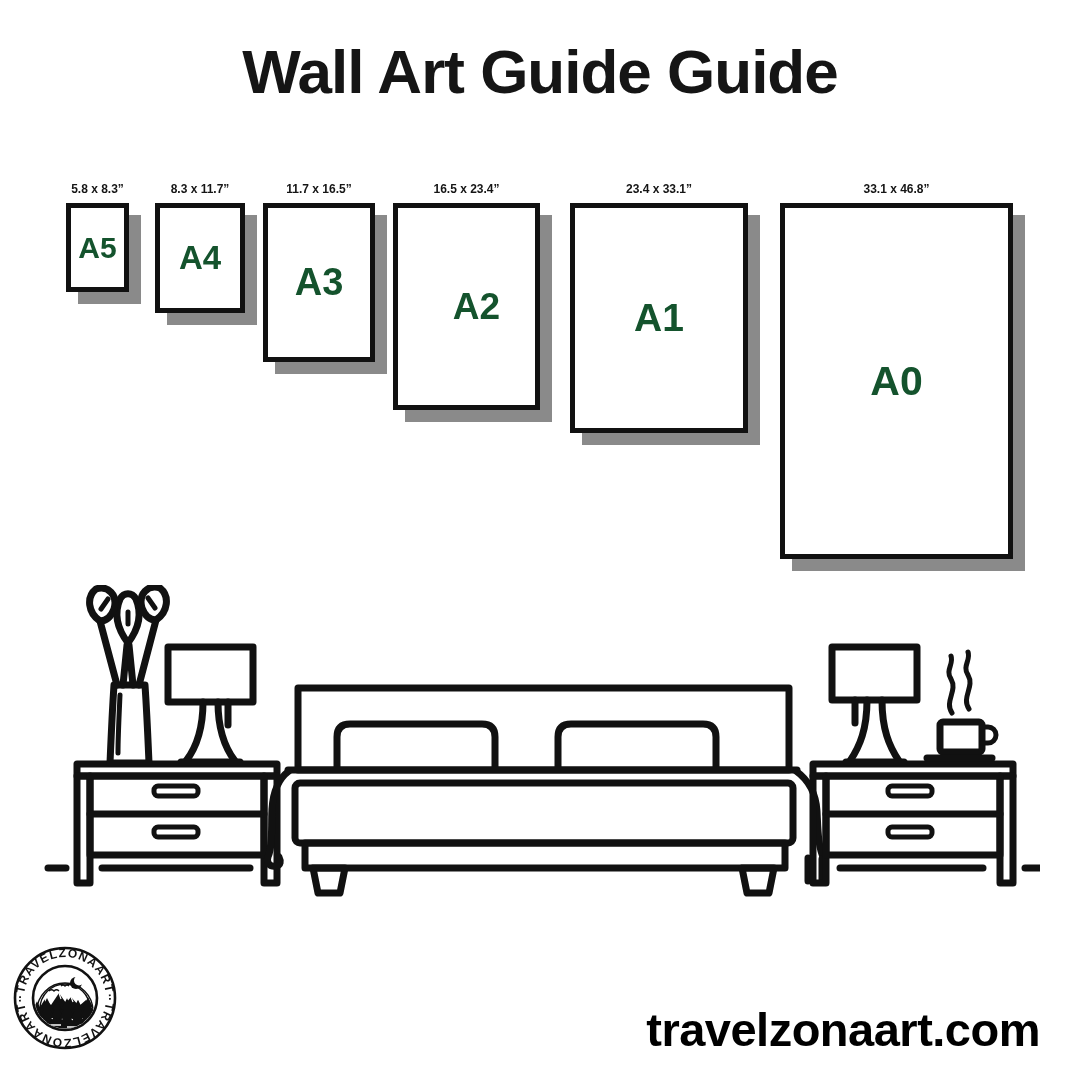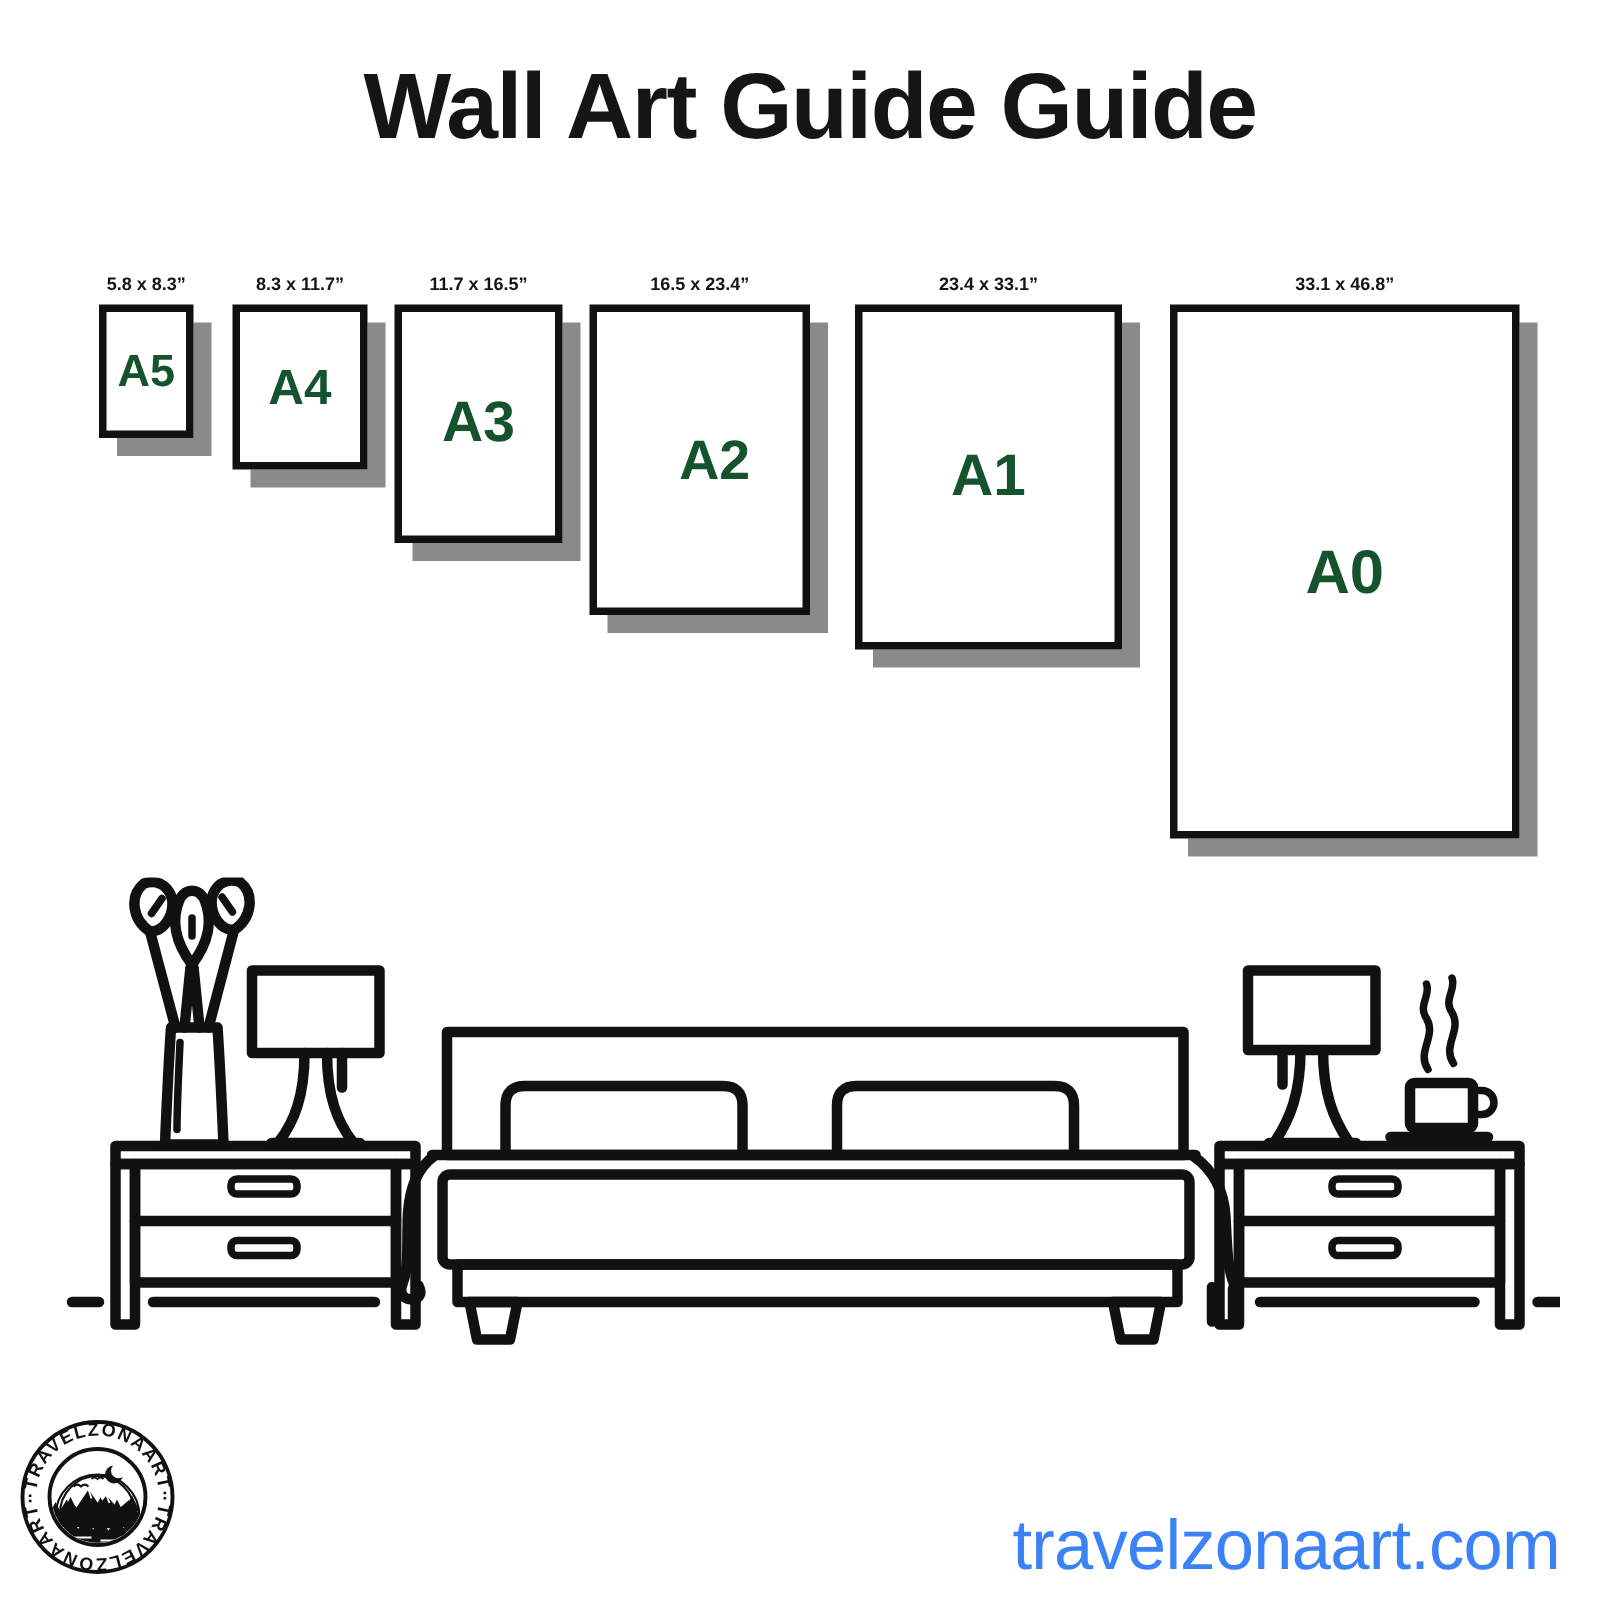--- a/index.html
+++ b/index.html
@@ -32,21 +32,21 @@
   
   .bedroom{position:absolute;left:40px;top:585px;width:1000px;height:315px;}
   .ink{fill:none;stroke:#111;stroke-width:7;stroke-linecap:round;stroke-linejoin:round;}
   .ink-thin{fill:none;stroke:#111;stroke-width:5;stroke-linecap:round;stroke-linejoin:round;}
   
   .logo{position:absolute;left:9px;top:942px;width:112px;height:112px;}
   .ring-text{font-family:"Liberation Sans","DejaVu Sans",sans-serif;font-size:12px;font-weight:700;letter-spacing:1.1px;fill:#111;}
   
   .website{
     position:absolute;top:1002px;right:40px;
-    font-size:47px;font-weight:400;letter-spacing:-0.5px;color:#3b82f6;
+    font-size:47px;font-weight:700;letter-spacing:-0.5px;color:#000000;
   }
 </style>
 </head>
 <body>
 
 <div class="canvas">
 
   <h1 class="page-title">Wall Art Guide Guide</h1>
 
   <div>

